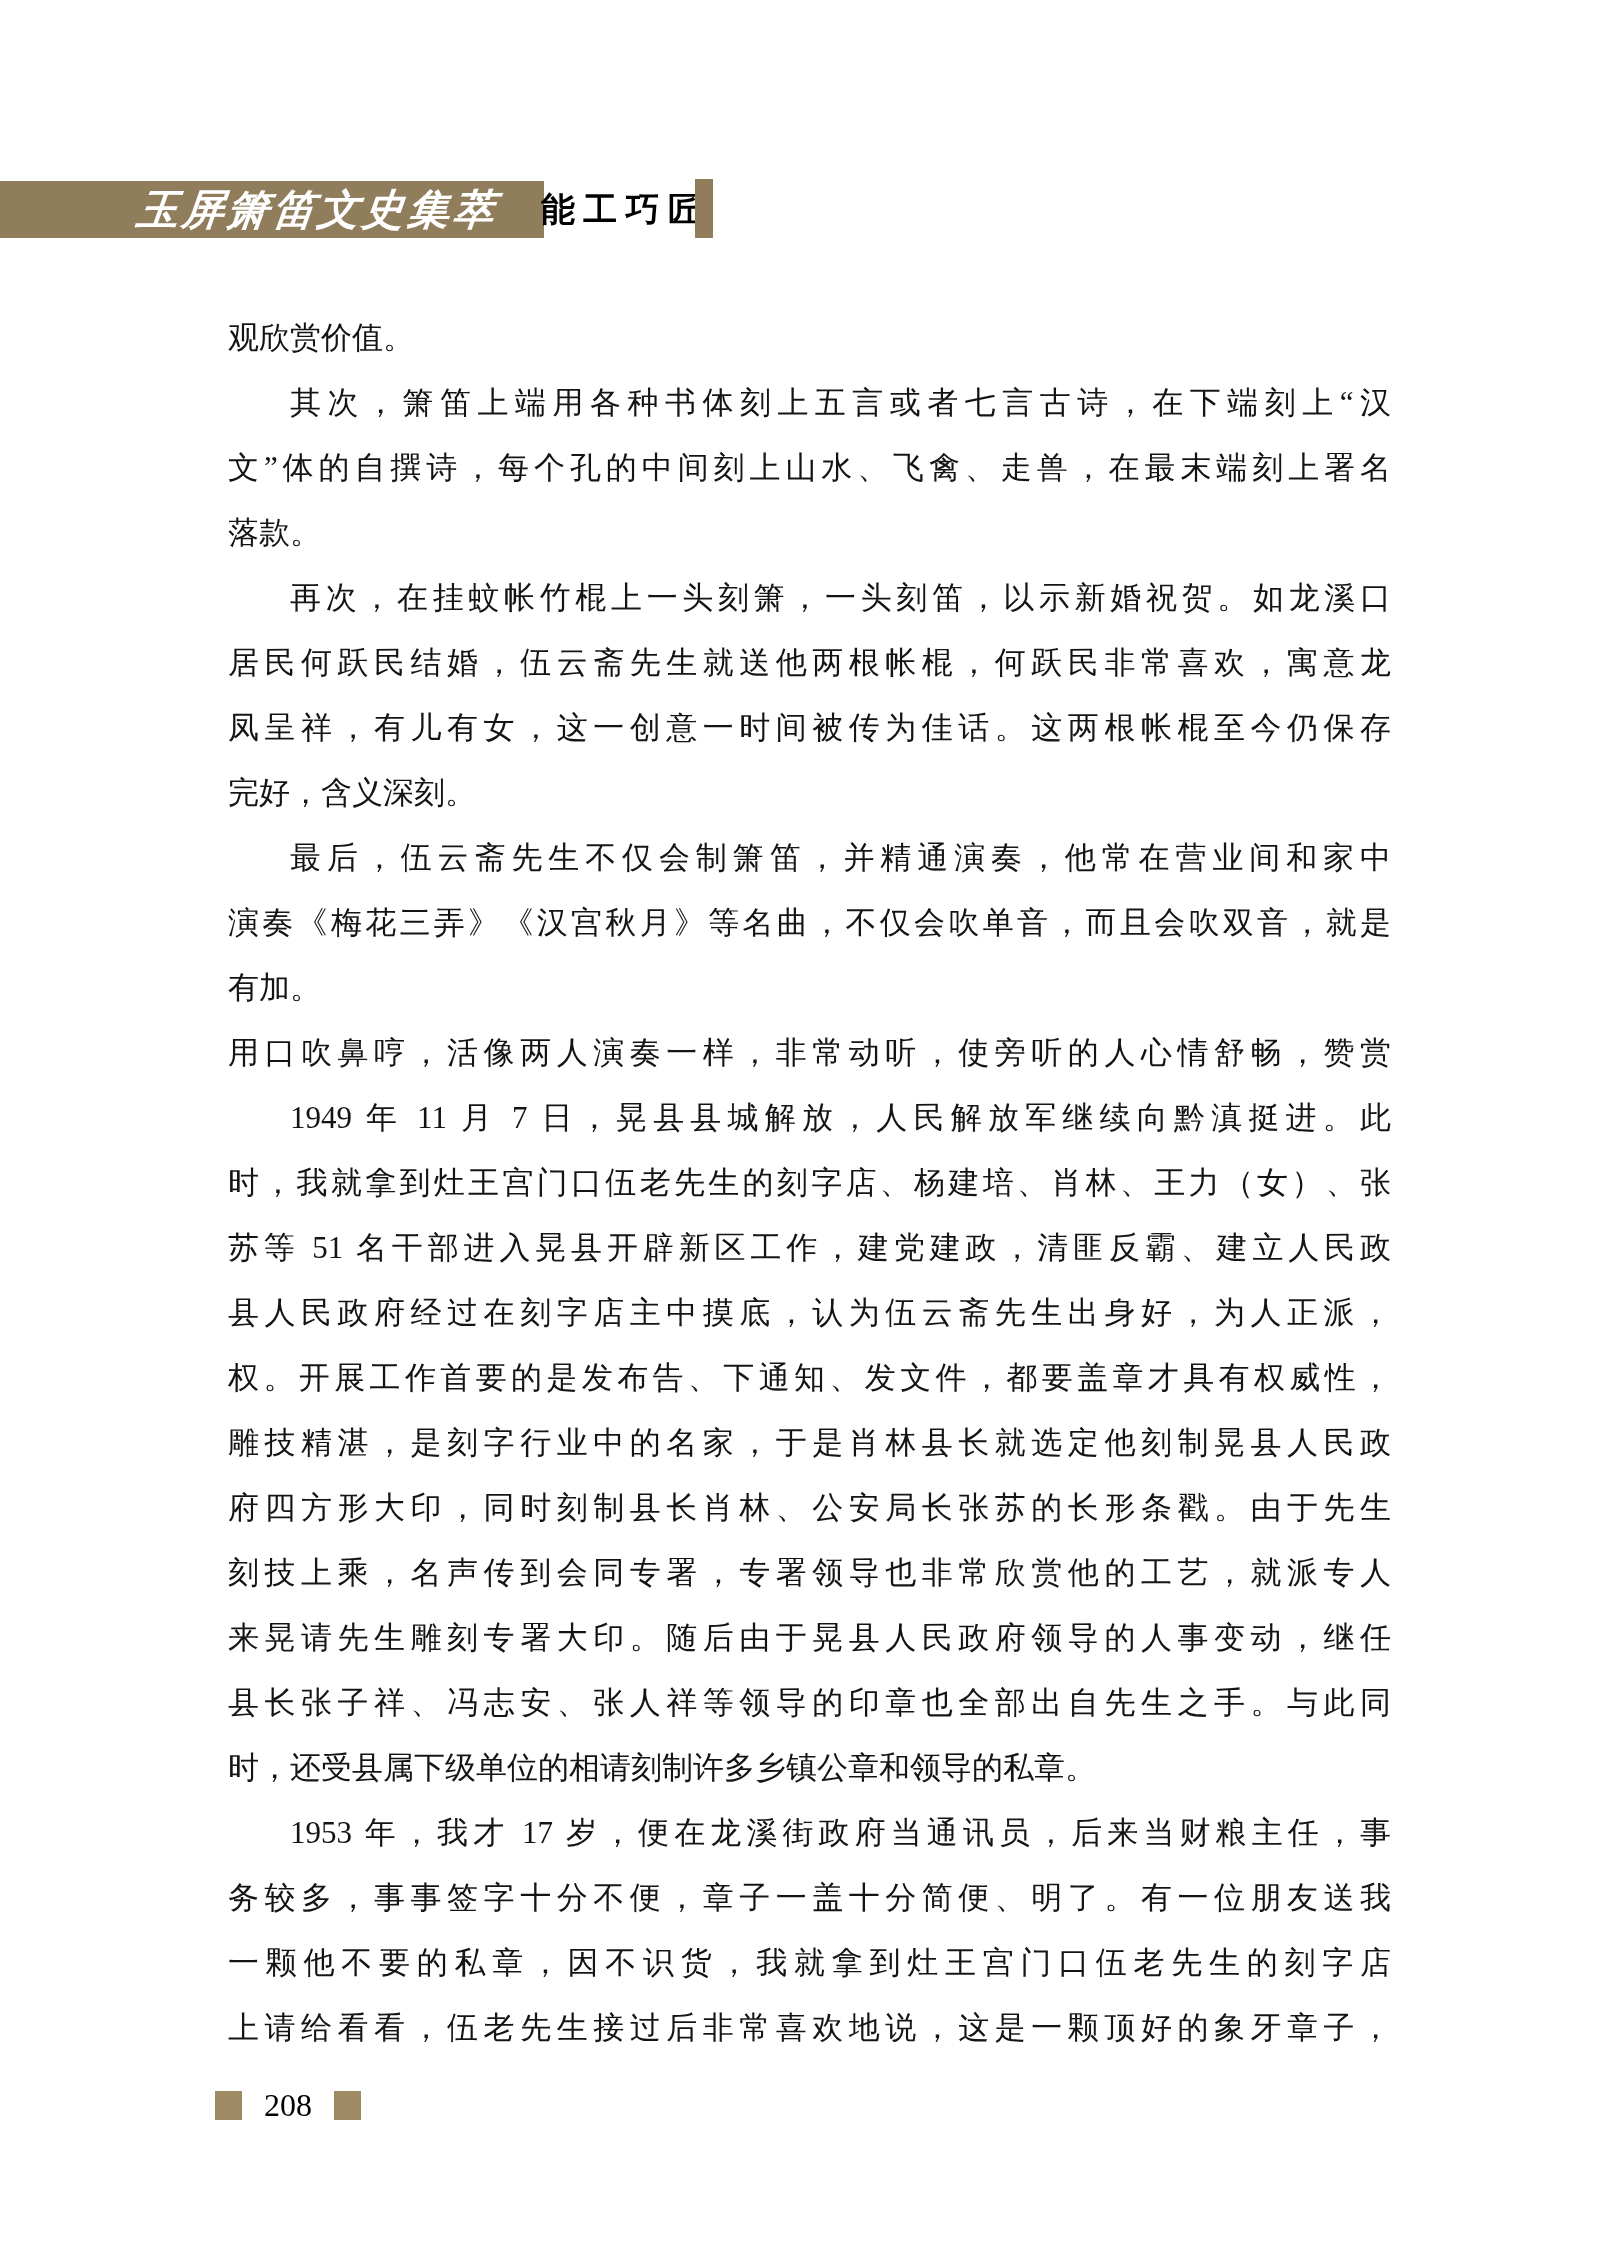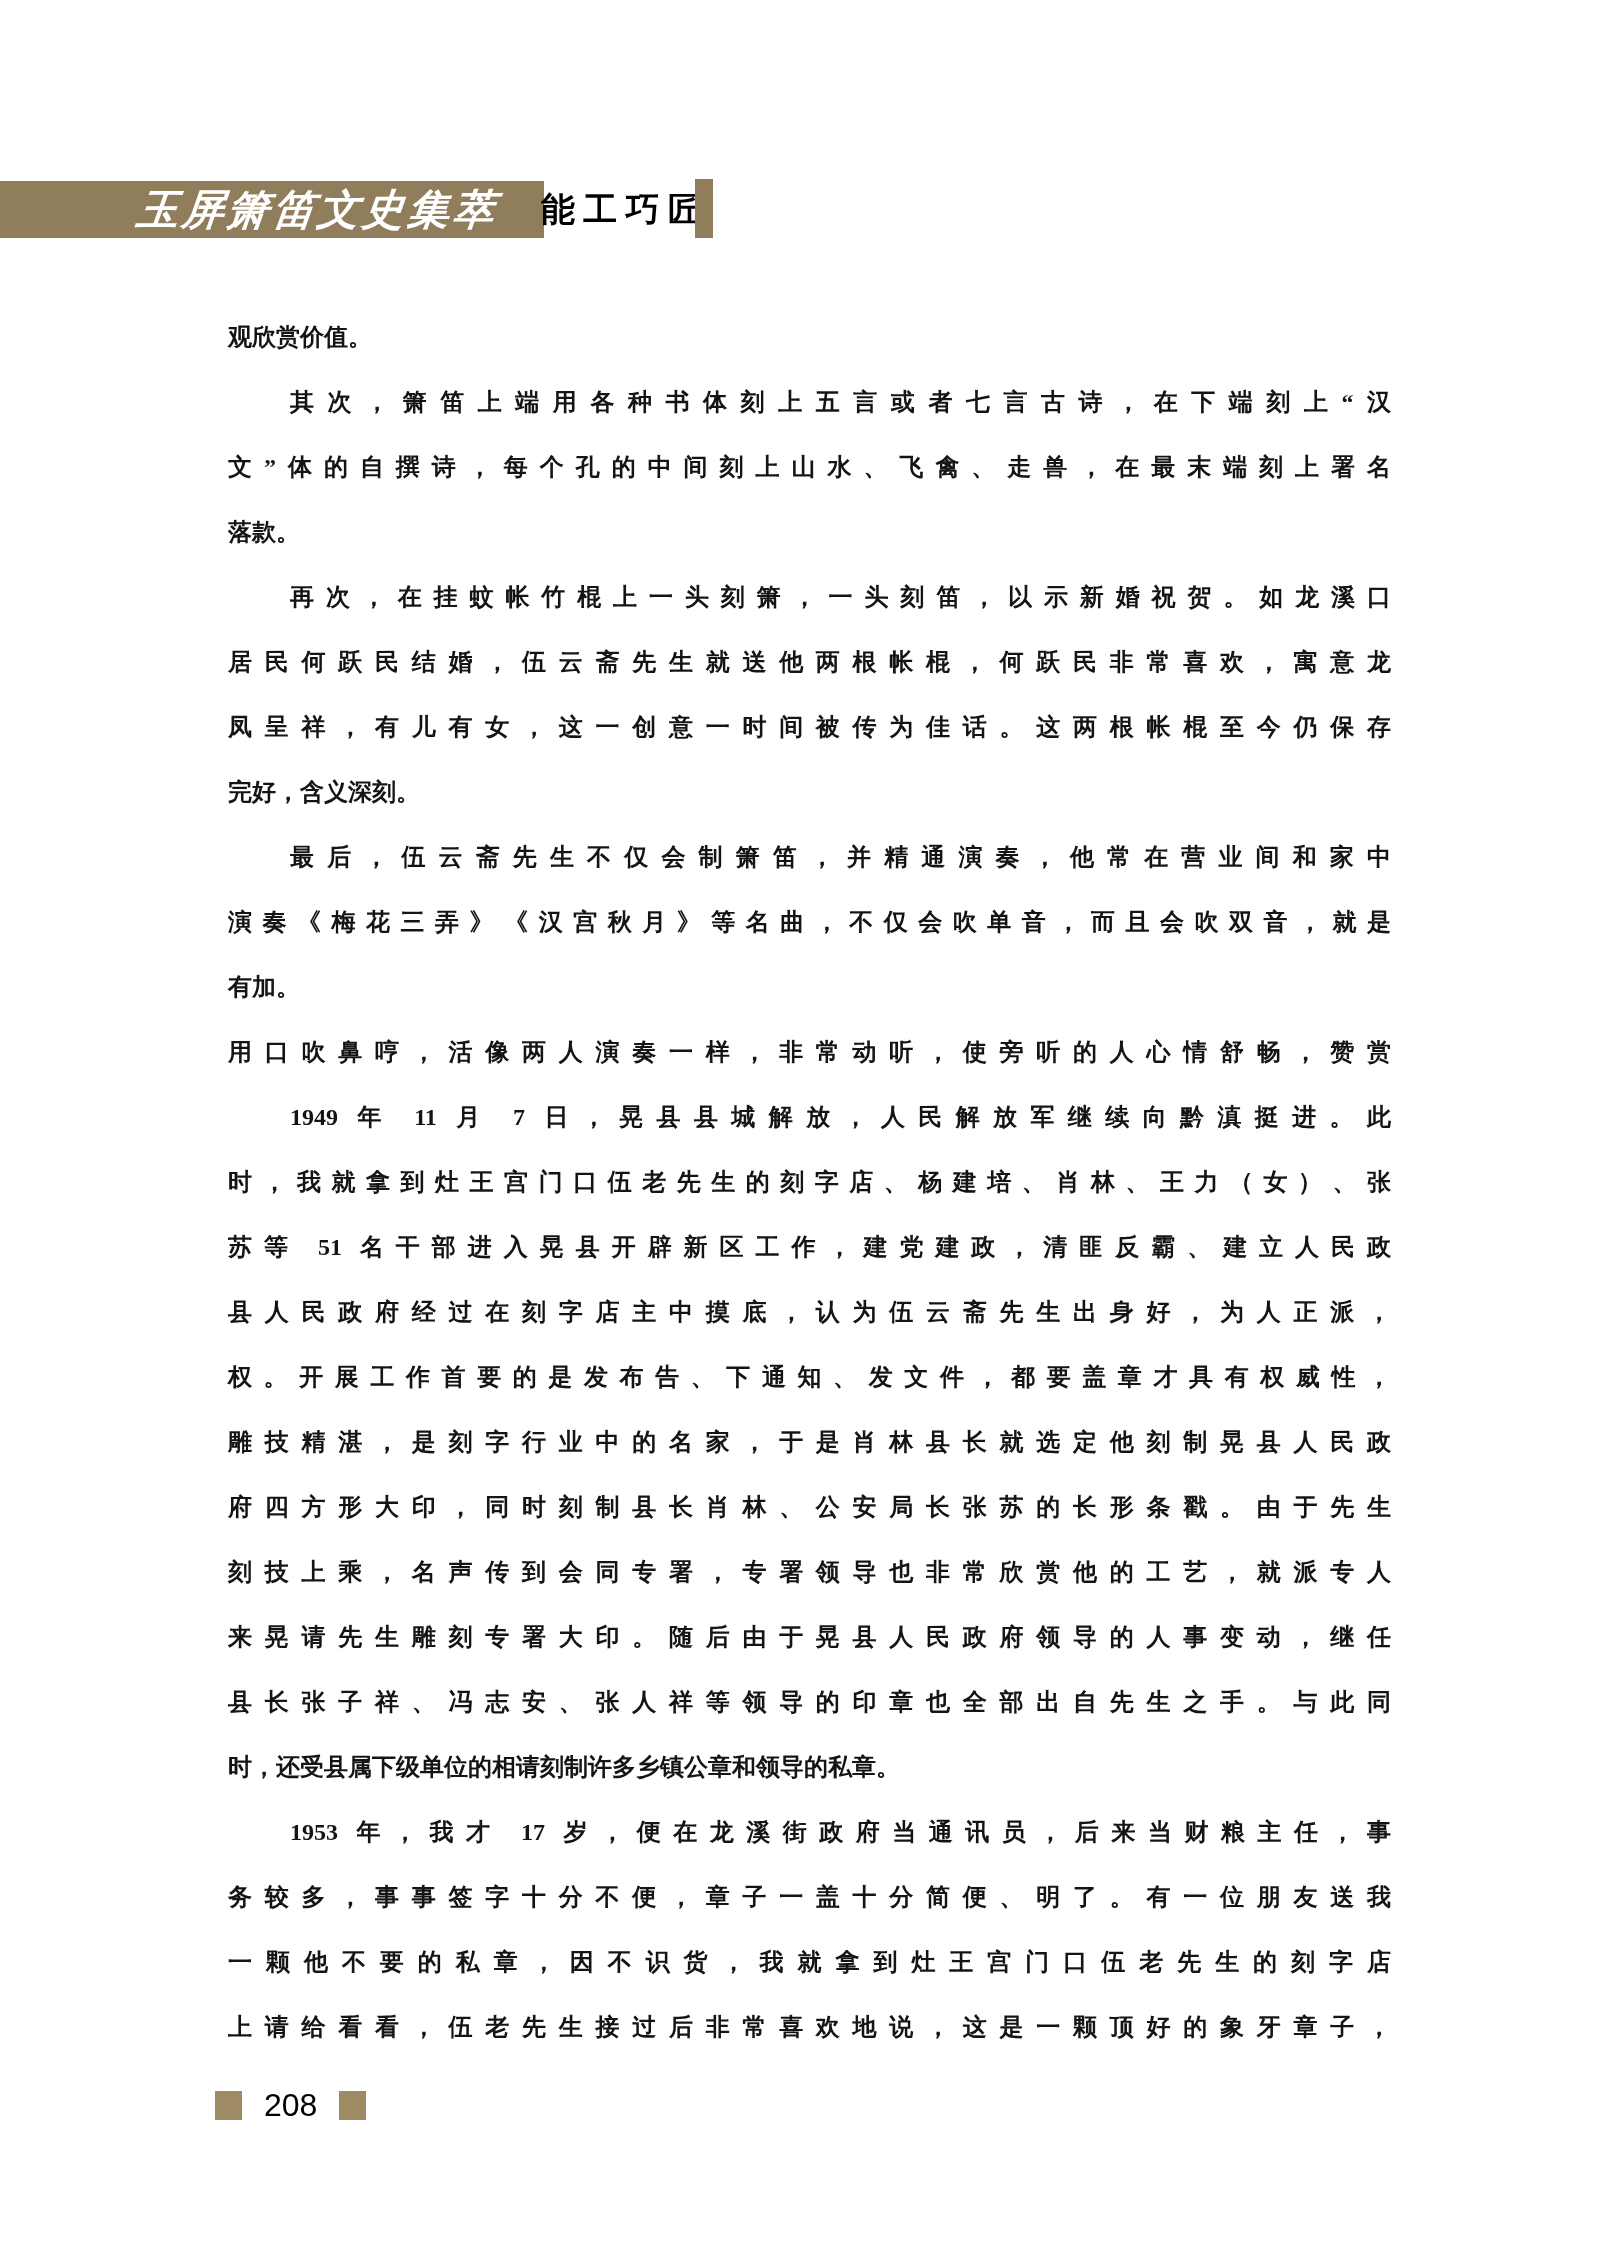--- a/index.html
+++ b/index.html
@@ -56,24 +56,23 @@
 
   
   .bodytext {
     position: absolute;
     left: 228px; top: 305px;
     width: 1163px;
   }
   .line {
     height: 65px;
     line-height: 65px;
-    font-size: 24px;
+    font-size: 31px;
     white-space: nowrap;
     color: #141414;
-    font-weight: bold;
   }
   .line.full {
     white-space: normal;
     text-align: justify;
     text-align-last: justify;
     -moz-text-align-last: justify;
   }
   .line.indent { padding-left: 62px; }
 
   
@@ -86,21 +85,21 @@
   }
   .pg-square {
     width: 27px; height: 29px;
     background: #9e8b64;
   }
   .pg-number {
     margin: 0 22px;
     font-size: 32px;
     line-height: 29px;
     color: #000000;
-    font-family: Liberation Sans, sans-serif;
+    font-family: Liberation Serif, serif;
   }
 </style>
 </head>
 <body>
 
 <div class="page">
 
   <div class="band">
     <span class="calligraphy">玉屏箫笛文史集萃</span>
   </div>

